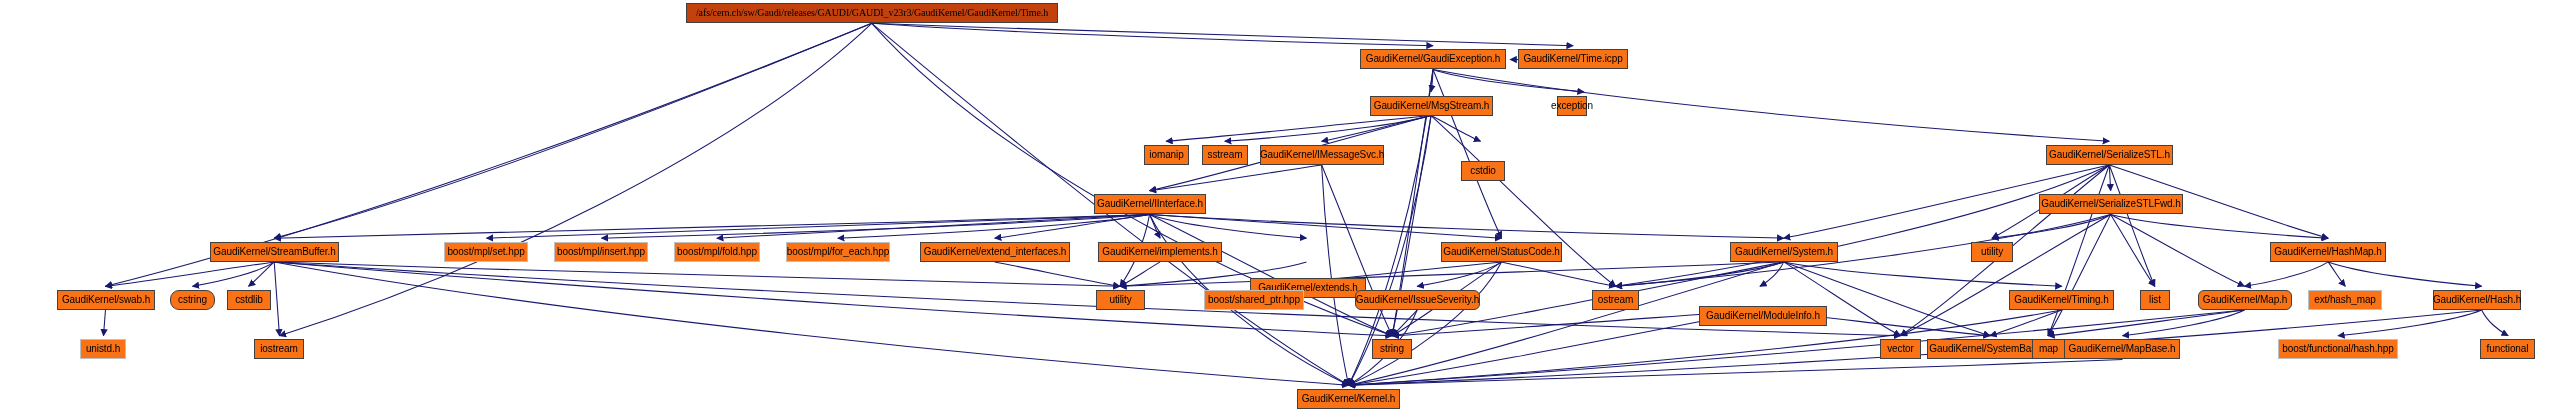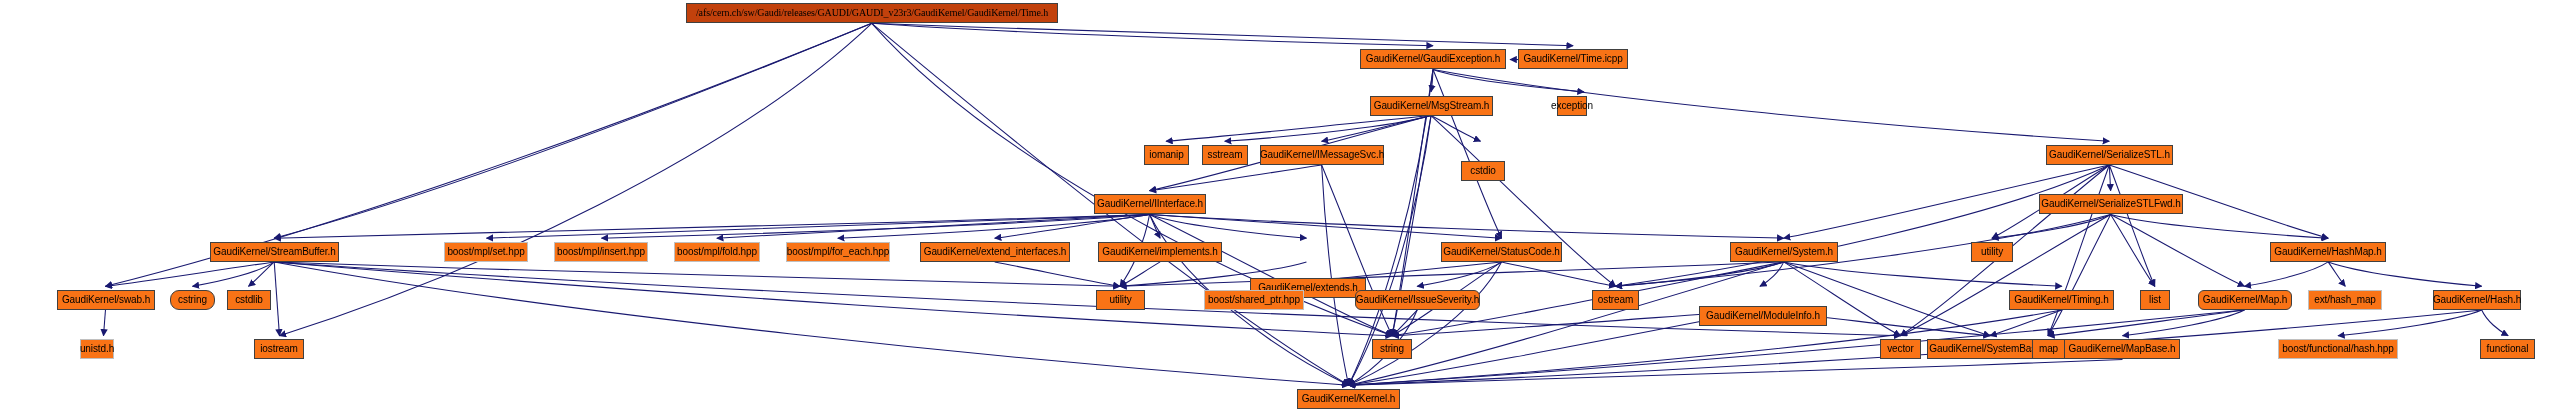--- a/index.html
+++ b/index.html
@@ -265,21 +265,21 @@
       </div>
       <div class="node solid" style="left: 2198px; top: 290px; width: 94px; border-radius: 6px;">
         <span>GaudiKernel/Map.h</span>
       </div>
       <div class="node faint" style="left: 2308px; top: 290px; width: 74px;">
         <span>ext/hash_map</span>
       </div>
       <div class="node solid" style="left: 2433px; top: 290px; width: 88px;">
         <span>GaudiKernel/Hash.h</span>
       </div>
-      <div class="node faint" style="left: 80px; top: 339px; width: 34px;">
+      <div class="node faint" style="left: 80px; top: 339px; width: 46px;">
         <span>unistd.h</span>
       </div>
       <div class="node solid" style="left: 254px; top: 339px; width: 50px;">
         <span>iostream</span>
       </div>
       <div class="node solid" style="left: 1372px; top: 339px; width: 40px;">
         <span>string</span>
       </div>
       <div class="node solid" style="left: 1880px; top: 339px; width: 41px;">
         <span>vector</span>

